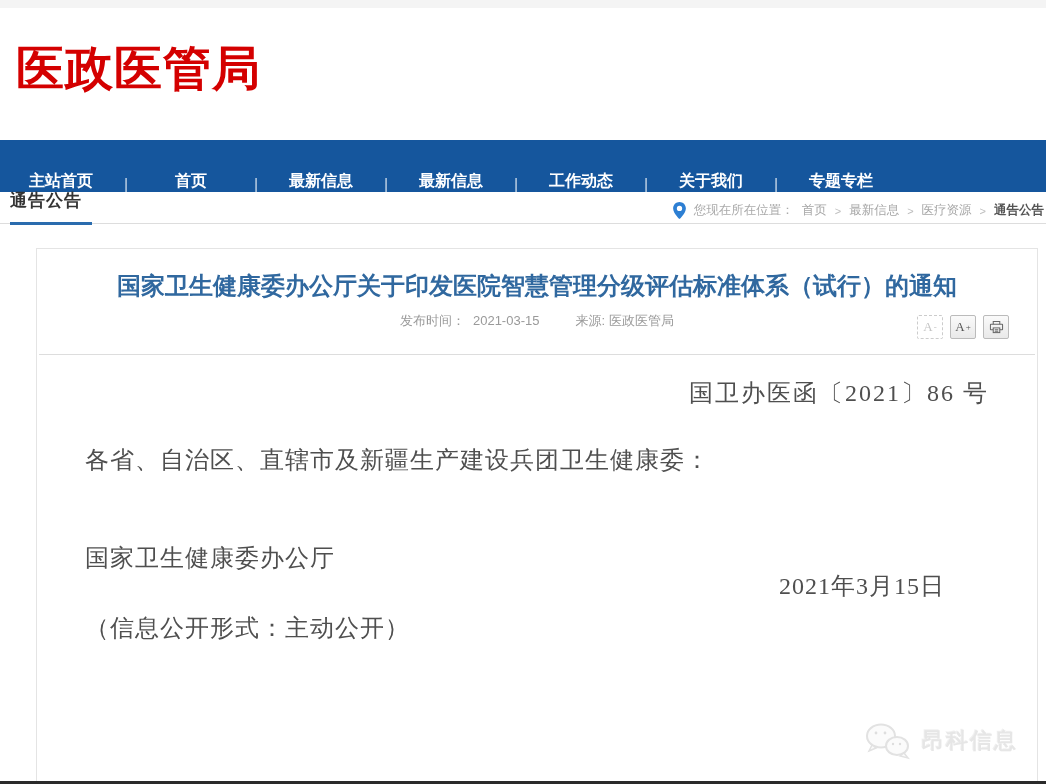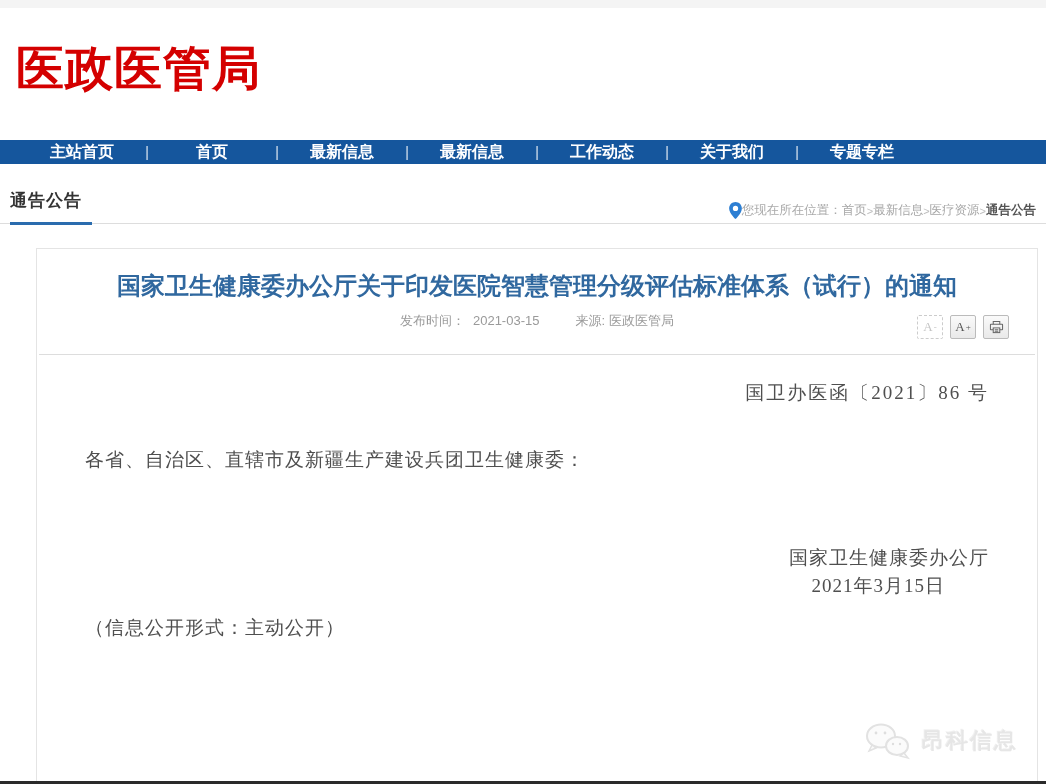--- a/index.html
+++ b/index.html
@@ -5,32 +5,32 @@
   html,body{margin:0;padding:0;background:#e9e9e9;}
   .page{position:relative;width:1046px;height:784px;margin:0 auto;background:#fff;overflow:hidden;
         font-family:"Liberation Sans","DejaVu Sans",sans-serif;}
   .top-strip{position:absolute;top:0;left:0;right:0;height:8px;background:#f4f4f4;}
 
   
   .logo{position:absolute;left:16px;top:40px;font-size:48px;line-height:1.2;font-weight:bold;
         color:#d40000;letter-spacing:1px;margin:0;}
 
   
-  .nav{position:absolute;top:140px;left:0;right:0;height:24px;background:#15569d;
-       display:flex;align-items:center;padding-left:21px;box-sizing:border-box;}
+  .nav{position:absolute;top:140px;left:0;right:0;height:52px;background:#15569d;
+       display:flex;align-items:flex-end;padding-left:0;box-sizing:border-box;}
   .nav-item{display:block;width:122px;text-align:center;color:#fff;font-size:16px;font-weight:bold;
             text-decoration:none;cursor:pointer;white-space:nowrap;}
   .nav-sep{width:8px;text-align:center;color:rgba(255,255,255,.85);font-size:14px;}
 
   
   .section-title{position:absolute;left:10px;top:189px;font-size:17px;font-weight:bold;color:#333;
                  letter-spacing:1px;margin:0;}
   .band-line{position:absolute;top:223px;left:0;right:0;height:1px;background:#ddd;}
   .band-line-blue{position:absolute;top:222px;left:10px;width:82px;height:3px;background:#2a6cae;}
-  .crumbs{position:absolute;top:202px;right:10px;display:flex;align-items:center;gap:0;
+  .crumbs{position:absolute;top:202px;right:2px;display:flex;align-items:center;gap:8px;
           font-size:12.5px;color:#aaa;white-space:nowrap;}
   .crumbs .pin{display:inline-block;line-height:0;}
   .crumb{color:#a5a5a5;text-decoration:none;cursor:pointer;}
   .crumb-sep{color:#bdbdbd;font-size:11px;}
   .crumb-current{color:#555;font-weight:bold;}
 
   
   .panel{position:absolute;left:36px;top:248px;width:1002px;height:600px;background:#fff;
          border:1px solid #e4e4e4;box-sizing:border-box;}
   .article-title{margin:24px 56px 0;text-align:center;color:#30689f;font-size:24px;font-weight:600;
@@ -43,26 +43,26 @@
   .toolbar{position:absolute;top:66px;right:28px;display:flex;gap:7px;}
   .tool-btn{width:26px;height:24px;box-sizing:border-box;display:flex;align-items:center;justify-content:center;
             font-size:13px;cursor:pointer;border-radius:2px;background:linear-gradient(#fafafa,#e9e9e9);
             border:1px solid #bbb;color:#555;font-family:"Liberation Serif",serif;}
   .tool-btn sup{font-size:9px;margin-left:1px;}
   .tool-btn.disabled{border:1px dashed #ccc;background:#fff;color:#c5c5c5;}
 
   .divider{position:absolute;top:105px;left:2px;right:2px;border-top:1px solid #ddd;}
 
   .doc{position:absolute;top:105px;left:0;right:0;padding:0 48px;box-sizing:border-box;
-       font-family:"Liberation Serif","DejaVu Serif",serif;color:#4f4f4f;font-size:19px;}
+       font-family:"Liberation Serif","DejaVu Serif",serif;color:#4f4f4f;font-size:24px;}
   .doc p{margin:0;}
   .doc-number{margin-top:26px !important;text-align:right;letter-spacing:2px;line-height:26px;}
   .salutation{margin-top:40px !important;line-height:28px;letter-spacing:1px;}
   .body-para{margin-top:6px !important;line-height:30px;text-align:justify;text-indent:2em;letter-spacing:1px;}
-  .signer{margin-top:70px !important;text-align:right;line-height:28px;letter-spacing:1px;}
+  .signer{margin-top:70px !important;line-height:28px;letter-spacing:1px;}
   .sign-date{text-align:right;padding-right:44px;line-height:28px;letter-spacing:1px;}
   .disclosure{margin-top:14px !important;line-height:28px;letter-spacing:1px;}
 
   
   .watermark{position:absolute;top:722px;right:28px;display:flex;align-items:center;gap:10px;
              pointer-events:none;}
   .watermark-text{font-size:22px;font-weight:bold;color:#e6e6e6;letter-spacing:2px;
                   text-shadow:1px 1px 1px rgba(255,255,255,.95), -1px -1px 0 rgba(0,0,0,.06);}
 
   .bottom-line{position:absolute;left:0;right:0;bottom:0;height:3px;background:#2a2a2a;}

